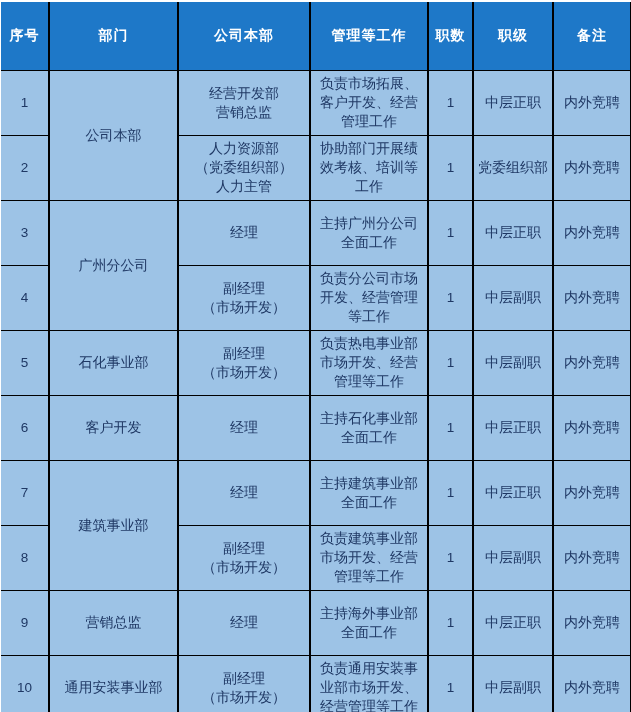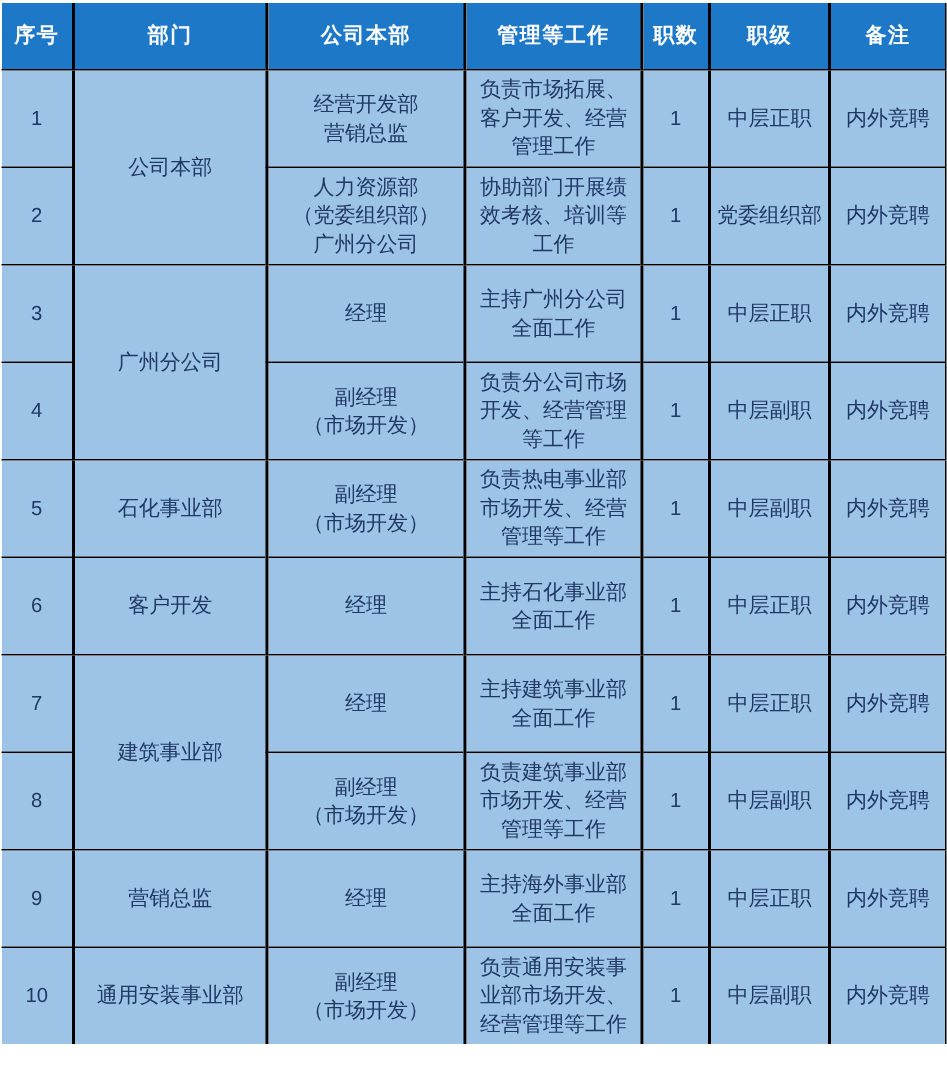--- a/index.html
+++ b/index.html
@@ -37,21 +37,21 @@
     text-align: center;
     vertical-align: middle;
     padding: 2px 4px;
     overflow: hidden;
   }
   
   thead th { border-top: 0; }
   tr > *:first-child { border-left: 0; }
   tbody tr:last-child td { border-bottom: 0; }
 
-  thead tr { height: 44px; }
+  thead tr { height: 68px; }
   thead th {
     background: var(--header-bg);
     color: var(--header-text);
     font-size: 14px;
     font-weight: bold;
     letter-spacing: 1px;
   }
   tbody tr { height: 65px; }
   tbody td {
     background: var(--body-bg);
@@ -97,21 +97,21 @@
 客户开发、经营
 管理工作</td>
           <td class="cell-num">1</td>
           <td>中层正职</td>
           <td>内外竞聘</td>
         </tr>
         <tr>
           <td class="cell-num">2</td>
           <td class="cell-multiline">人力资源部
 （党委组织部）
-广州分公司</td>
+人力主管</td>
           <td class="cell-multiline">协助部门开展绩
 效考核、培训等
 工作</td>
           <td class="cell-num">1</td>
           <td>党委组织部</td>
           <td>内外竞聘</td>
         </tr>
         <tr>
           <td class="cell-num">3</td>
           <td rowspan="2">广州分公司</td>

